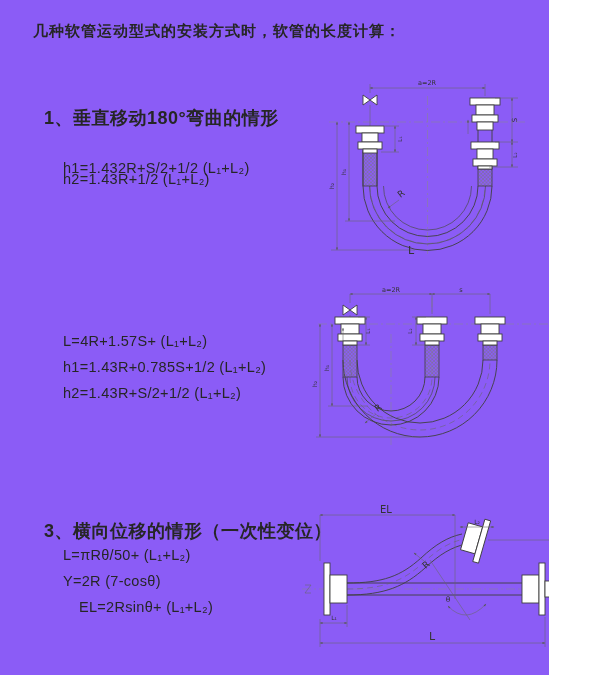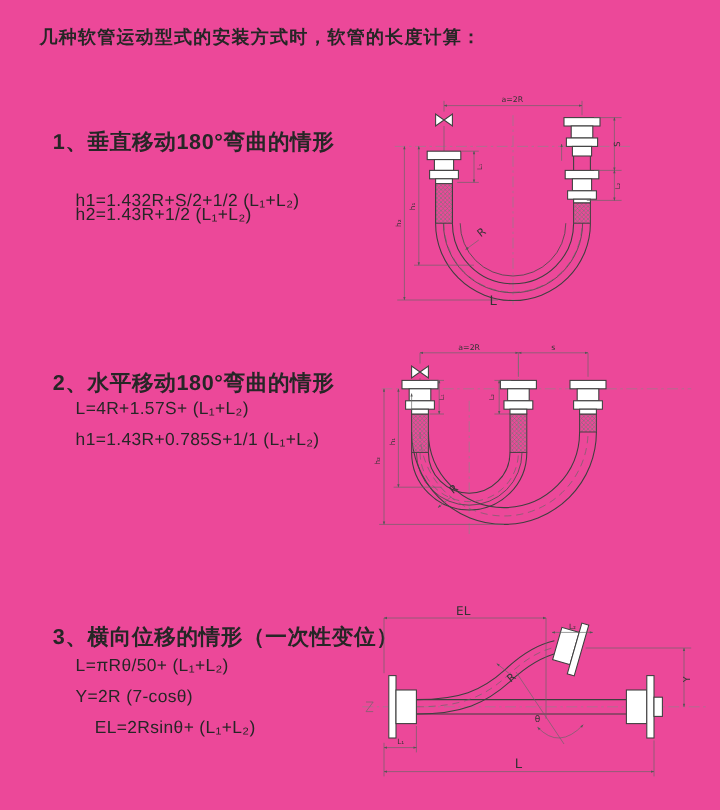--- a/index.html
+++ b/index.html
@@ -1,16 +1,16 @@
 <!DOCTYPE html>
 <html><head>
 <meta charset="utf-8">
 <style>
   html,body{margin:0;padding:0;background:#ffffff;}
-  .page{position:relative;width:600px;height:675px;background:#ec4899;overflow:hidden;
+  .page{position:relative;width:549px;height:675px;background:#8b5cf6;overflow:hidden;
         font-family:"Liberation Sans","DejaVu Sans",sans-serif;color:#262626;}
   .title{position:absolute;left:33px;top:22px;font-size:15px;font-weight:bold;letter-spacing:1px;}
   .sec-heading{position:absolute;font-size:18px;font-weight:bold;letter-spacing:.5px;white-space:nowrap;}
   .formula{position:absolute;font-size:14.5px;letter-spacing:.3px;white-space:nowrap;
            font-family:"Liberation Sans","DejaVu Sans",sans-serif;}
   .diagram{position:absolute;}
   svg text{font-family:"DejaVu Sans",sans-serif;fill:#333;}
   .hose{stroke:#3f3f3f;stroke-width:.9;fill:none;}
   .hose-thin{stroke:#4a4a4a;stroke-width:.7;fill:none;}
   .fit{stroke:#3f3f3f;stroke-width:.9;fill:#ffffff;}
@@ -23,23 +23,23 @@
 <body>
 
 <div class="page">
 
   <div class="title">几种软管运动型式的安装方式时，软管的长度计算：</div>
 
   <div class="sec-heading" style="left:44px;top:106px">1、垂直移动180°弯曲的情形</div>
   <div class="formula" style="left:63px;top:160px">h1=1.432R+S/2+1/2 (L₁+L₂)</div>
   <div class="formula" style="left:63px;top:171px">h2=1.43R+1/2 (L₁+L₂)</div>
 
-  <div class="sec-heading" style="left:44px;top:307px">2、水平移动180°弯曲的情形</div>
   <div class="formula" style="left:63px;top:333px">L=4R+1.57S+ (L₁+L₂)</div>
-  <div class="formula" style="left:63px;top:359px">h1=1.43R+0.785S+1/1 (L₁+L₂)</div>
+  <div class="formula" style="left:63px;top:359px">h1=1.43R+0.785S+1/2 (L₁+L₂)</div>
+  <div class="formula" style="left:63px;top:385px">h2=1.43R+S/2+1/2 (L₁+L₂)</div>
 
   <div class="sec-heading" style="left:44px;top:519px">3、横向位移的情形（一次性变位）</div>
   <div class="formula" style="left:63px;top:547px">L=πRθ/50+ (L₁+L₂)</div>
   <div class="formula" style="left:63px;top:573px">Y=2R (7-cosθ)</div>
   <div class="formula" style="left:79px;top:599px">EL=2Rsinθ+ (L₁+L₂)</div>
 
   <svg class="diagram" style="left:315px;top:74px" width="275" height="184" viewBox="0 0 275 184">
     <defs>
       <marker id="arr1" viewBox="0 0 10 10" refX="9" refY="5" markerWidth="8" markerHeight="5" orient="auto-start-reverse">
         <path d="M0,1.5 L10,5 L0,8.5 Z" fill="#555"></path>

